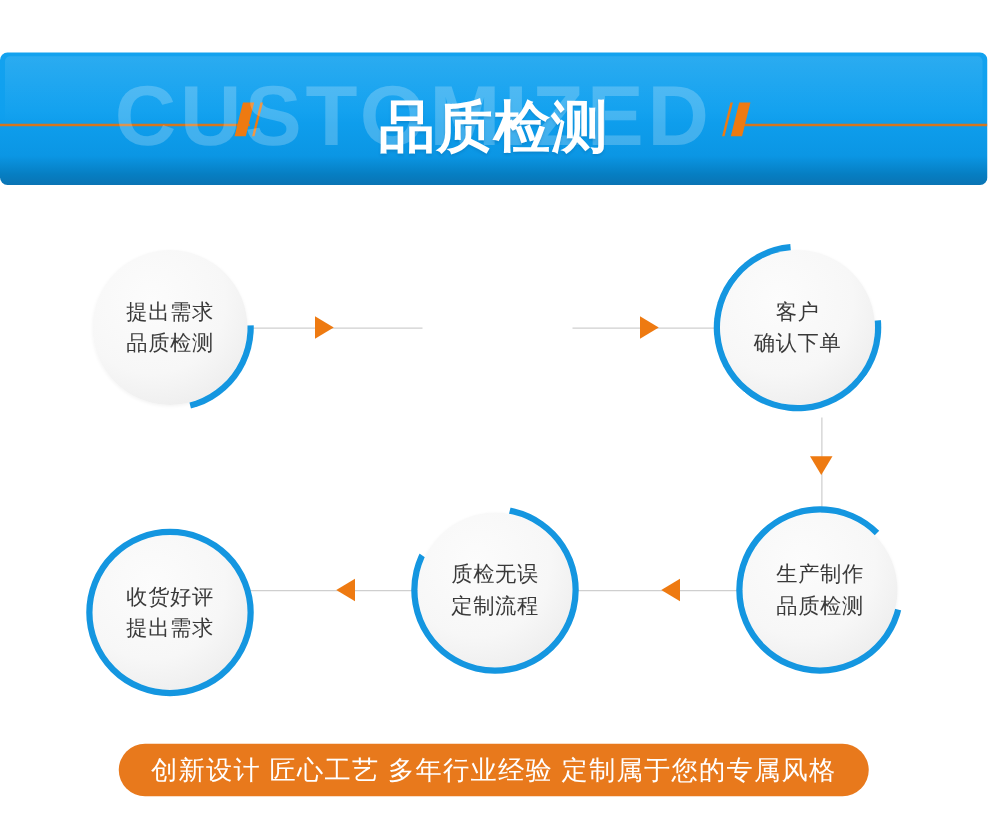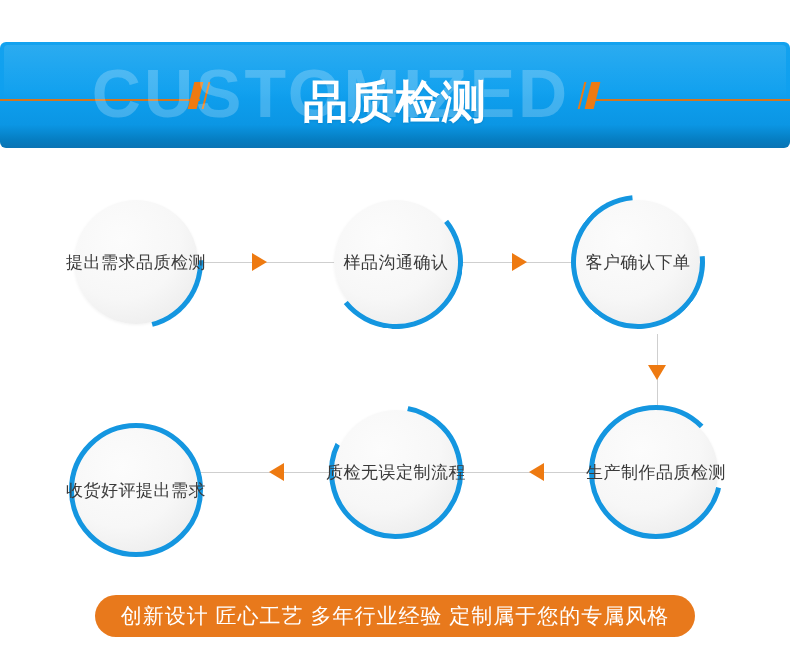--- a/index.html
+++ b/index.html
@@ -132,21 +132,21 @@
     border-radius: 50%;
     border: 5px solid transparent;
     box-sizing: content-box;
   }
   .node .label {
     position: absolute;
     left: 0; top: 0;
     width: 124px;
     height: 124px;
     display: flex;
-    flex-direction: row;
+    flex-direction: column;
     align-items: center;
     justify-content: center;
     font-size: 17px;
     color: #3a3a3a;
     line-height: 25px;
     letter-spacing: 0.5px;
     white-space: nowrap;
   }
 
   
@@ -247,28 +247,20 @@
 
   <div class="node" style="left:74px; top:52px;">
     <div class="disc"></div>
     <div class="ring arc-1"></div>
     <div class="label">
       <span>提出需求</span>
       <span>品质检测</span>
     </div>
   </div>
 
-  <div class="node" style="left:334px; top:52px;">
-    <div class="disc"></div>
-    <div class="ring arc-2"></div>
-    <div class="label">
-      <span>样品</span>
-      <span>沟通确认</span>
-    </div>
-  </div>
 
   <div class="node" style="left:576px; top:52px;font-family:Liberation Serif, serif;">
     <div class="disc"></div>
     <div class="ring arc-3"></div>
     <div class="label">
       <span>客户</span>
       <span>确认下单</span>
     </div>
   </div>
 

